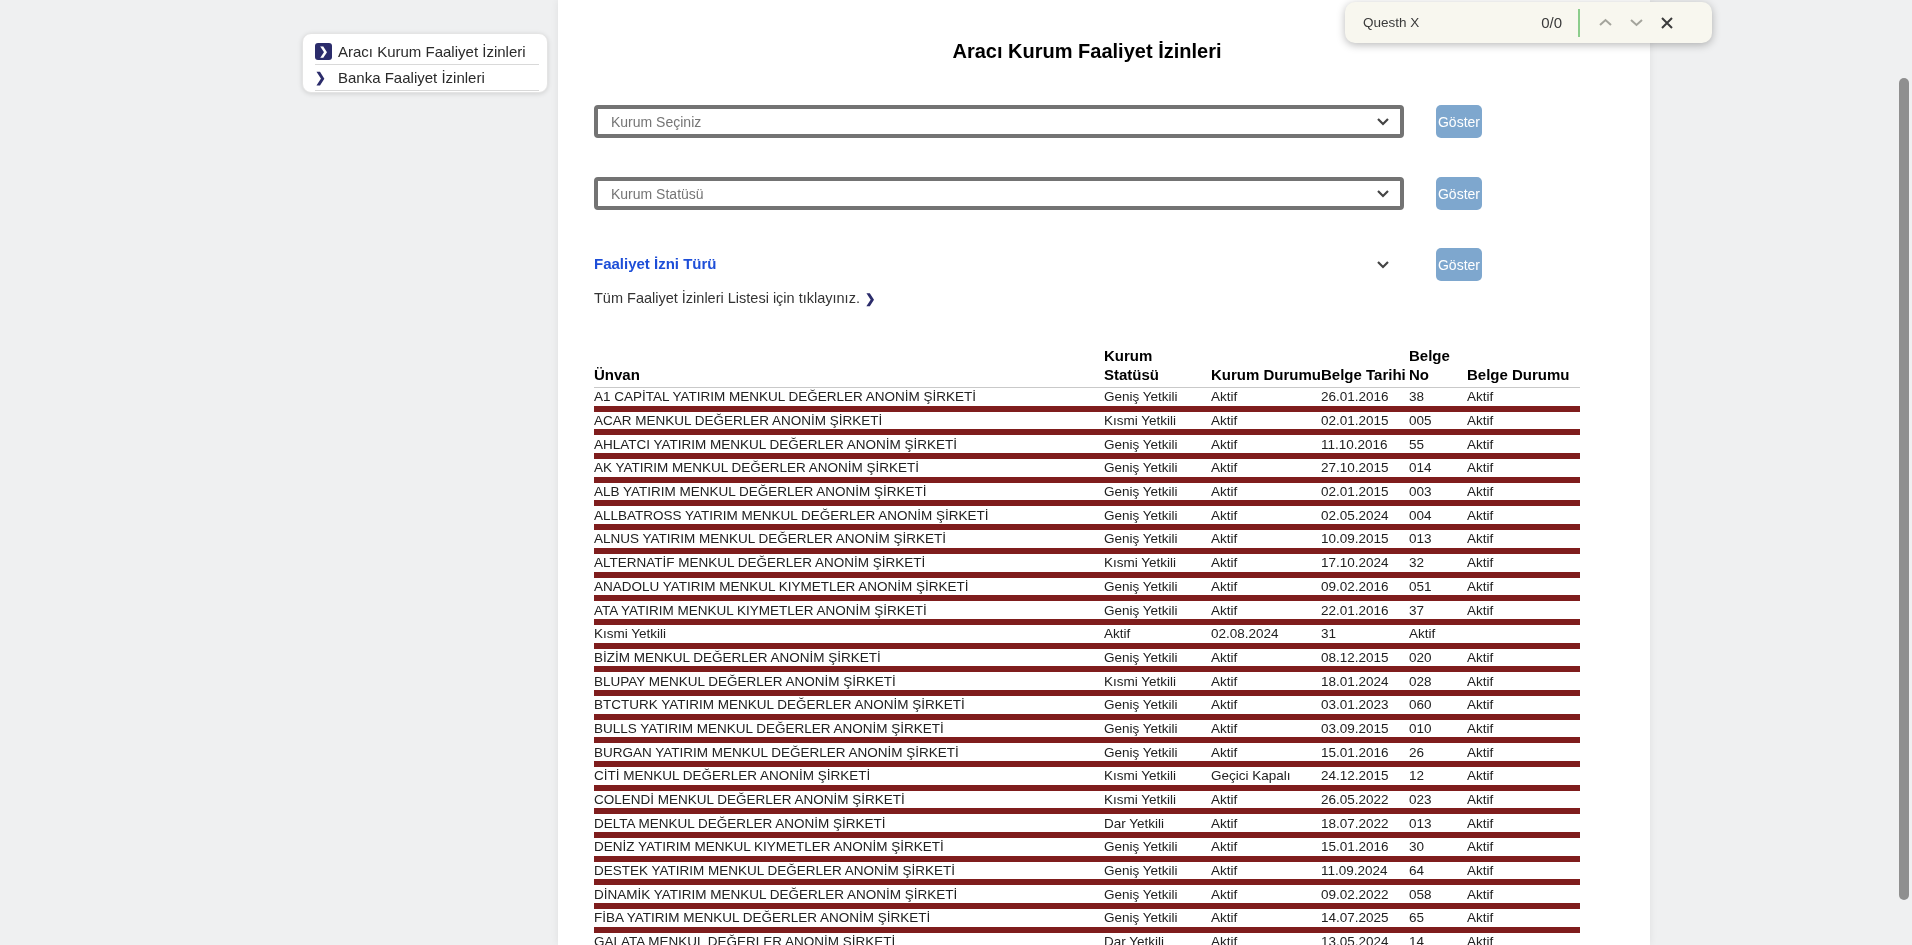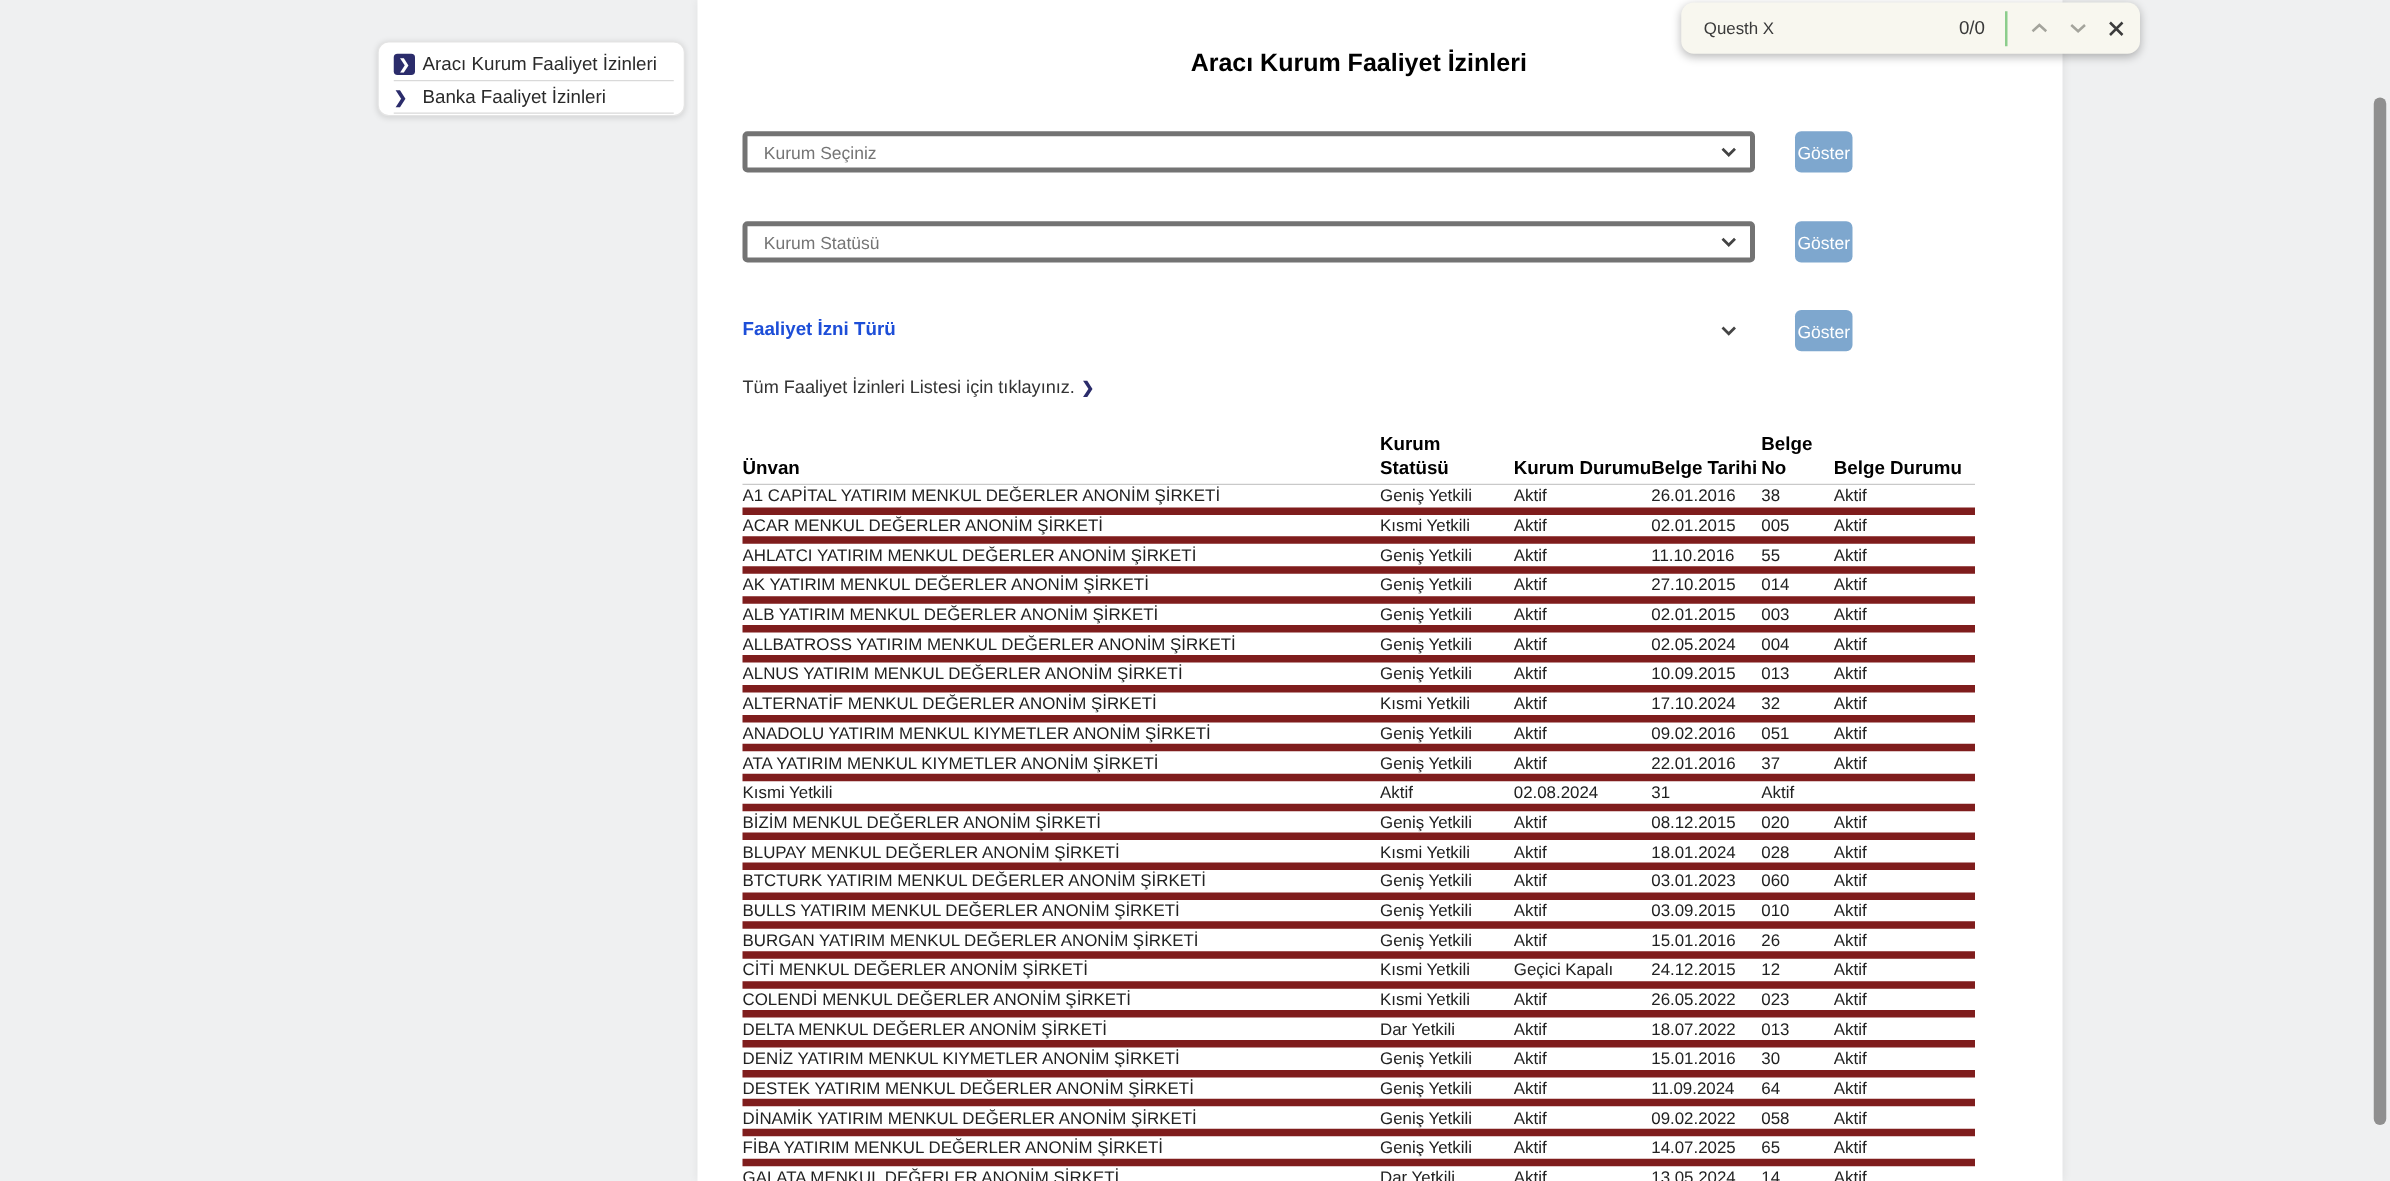--- a/index.html
+++ b/index.html
@@ -50,21 +50,21 @@
     font-size: 14px; color: #757575; outline: none;
   }
   .sel-arrow { position: absolute; left: 818px; width: 14px; height: 9px; pointer-events: none; }
   .btn-show {
     position: absolute; left: 878px; width: 46px; height: 33px;
     background: #7ea7ce; border: none; border-radius: 5px;
     color: #fff; font-size: 14px; font-family: "Liberation Sans", sans-serif;
     cursor: pointer;
   }
   .all-link {
-    position: absolute; left: 36px; top: 302px;
+    position: absolute; left: 36px; top: 290px;
     font-size: 14.5px; color: #333; cursor: pointer; white-space: nowrap;
   }
   .all-link .lnk-chev { color: #2b2c6b; font-weight: bold; font-size: 12.5px; margin-left: 5px; }
 
   
   .tbl { position: absolute; left: 36px; top: 345px; width: 986px; }
   .thead {
     display: grid; grid-template-columns: 510px 107px 110px 88px 58px 113px;
     align-items: end; height: 43px; border-bottom: 1px solid #c9c9c9;
     font-size: 15px; font-weight: bold; line-height: 19px; color: #000;
@@ -74,21 +74,21 @@
     display: grid; grid-template-columns: 510px 107px 110px 88px 58px 113px;
     align-items: center; height: 23.7px; border-bottom: 6px solid #7f1d1d;
   }
   .trow span { font-size: 13.5px; color: #212121; white-space: nowrap; overflow: hidden; }
 
   
   .findbar {
     position: absolute; left: 1345px; top: 2px; width: 367px; height: 41px;
     background: #f8f7ef; border-radius: 10px;
     box-shadow: 0 2px 8px rgba(0,0,0,.28);
-    display: flex; align-items: center; padding: 0 10px 0 18px;
+    display: flex; align-items: center; padding: 0 36px 0 18px;
   }
   .find-query { font-size: 13.5px; color: #3a3a3a; }
   .find-count { margin-left: auto; font-size: 15px; color: #3a3a3a; }
   .find-div { width: 2px; height: 28px; background: #8ccd8c; margin: 0 16px; }
   .find-btn { background: none; border: none; padding: 2px; cursor: pointer; display: inline-flex; align-items: center; }
   .find-btn + .find-btn { margin-left: 12px; }
   .find-close { margin-left: 14px; }
 
   
   .scroll-thumb {

